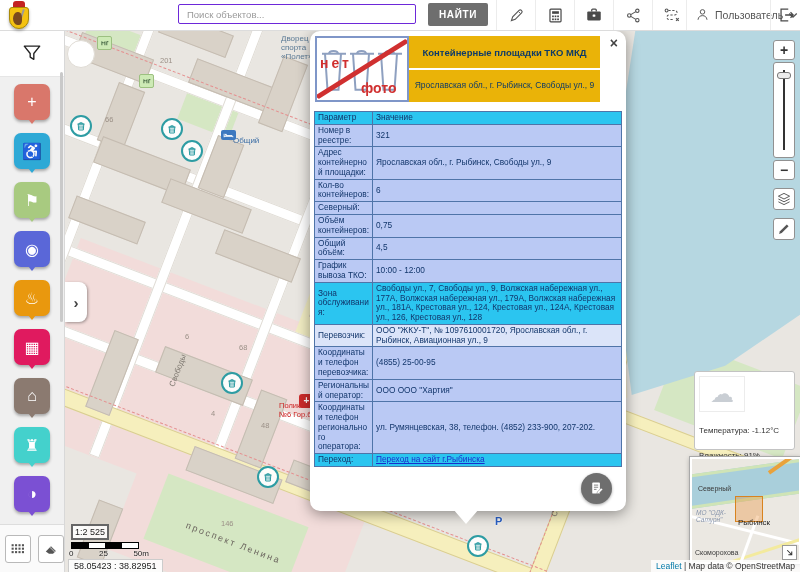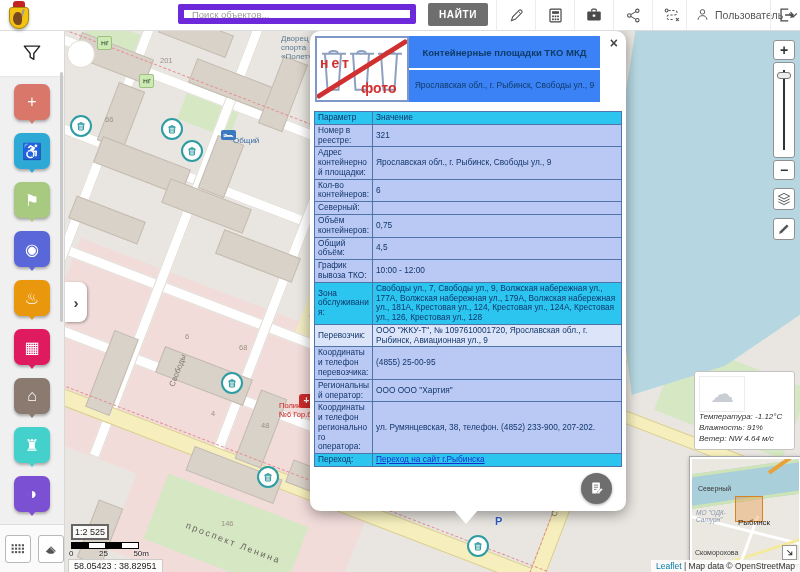--- a/index.html
+++ b/index.html
@@ -7,21 +7,21 @@
        font-family:"Liberation Sans", sans-serif; -webkit-font-smoothing:antialiased;}
   
   .topbar{position:absolute;left:0;top:0;width:800px;height:30px;background:#fff;
           border-bottom:1px solid #dcdcdc;z-index:30;}
   .logo{position:absolute;left:9px;top:1px;width:20px;height:28px;}
   .logo .crown{position:absolute;left:4px;top:0;width:12px;height:6px;background:#c32222;border-radius:3px 3px 0 0;}
   .logo .shield{position:absolute;left:0;top:6px;width:20px;height:22px;background:#f4c211;border:1px solid #a98a08;
                 border-radius:3px 3px 10px 10px;box-sizing:border-box;}
   .logo .axe{position:absolute;left:12px;top:8px;width:2px;height:12px;background:#9a9a9a;transform:rotate(18deg);}
   .logo .bear{position:absolute;left:4px;top:11px;width:9px;height:13px;background:#7a4a1e;border-radius:55% 45% 40% 55%;}
-  .search-input{position:absolute;left:178px;top:4px;width:238px;height:20px;border:6px solid #6d28d9;border-radius:2px;
+  .search-input{position:absolute;left:178px;top:4px;width:238px;height:20px;border:1px solid #6d28d9;border-radius:2px;
                 padding:0 8px;font-size:9.5px;color:#333;outline:none;box-sizing:border-box;font-family:inherit;}
   .search-input::placeholder{color:#9a9a9a;}
   .find-btn{position:absolute;left:428px;top:3px;width:60px;height:23px;background:#6e6e6e;color:#fff;border:none;
             border-radius:2px;font-size:10px;font-weight:bold;letter-spacing:.6px;font-family:inherit;cursor:pointer;}
   .tools{position:absolute;left:496px;top:0;height:30px;display:flex;}
   .tool{width:38px;height:30px;display:flex;align-items:center;justify-content:center;border-left:1px solid #ececec;cursor:pointer;}
   .user-menu{position:absolute;left:686px;top:0;height:30px;display:flex;align-items:center;gap:5px;padding:0 8px;
              border-left:1px solid #ececec;font-size:10.5px;color:#555;cursor:pointer;}
   .logout{position:absolute;left:770px;top:0;width:30px;height:30px;display:flex;align-items:center;justify-content:center;
           border-left:1px solid #ececec;cursor:pointer;}
@@ -80,21 +80,21 @@
   #zslider .knob{position:absolute;top:9px;left:3px;width:14px;height:7px;background:#ececec;border:1px solid #777;
                  border-radius:3px;box-sizing:border-box;}
   #zout{top:130px;height:20px;font-size:14px;}
   #lyr{top:158px;height:22px;}
   #drw{top:188px;height:22px;}
   
   .weather{position:absolute;left:629px;top:341px;width:101px;height:79px;background:#fff;border:1px solid #c3c3c3;
            border-radius:3px;z-index:8;padding:4px;box-sizing:border-box;font-size:8px;color:#333;}
   .wicon{width:44px;height:34px;border:1px solid #ececec;display:flex;align-items:center;justify-content:center;
          font-size:24px;color:#c9ced4;}
-  .wline{margin-top:0;line-height:1.35;font-style:italic;}
+  .wline{margin-top:14px;line-height:1.35;}
   
   .minimap{position:absolute;left:625px;top:427px;width:107px;height:103px;background:#ebe8e2;border:2px solid #fff;
            outline:1px solid #a9a9a9;z-index:8;overflow:hidden;box-shadow:0 1px 5px rgba(0,0,0,.35);}
   .mm-river{position:absolute;left:-12px;top:7px;width:145px;height:28px;background:#a9cfdb;transform:rotate(-8deg);
             border-top:3px solid #cfe4b6;border-bottom:3px solid #cfe4b6;}
   .mm-road1{position:absolute;left:72px;top:-4px;width:55px;height:4px;background:#e9a23b;transform:rotate(-35deg);}
   .mm-r2{position:absolute;left:-5px;top:70px;width:120px;height:3px;background:#fff;transform:rotate(14deg);}
   .mm-r3{position:absolute;left:15px;top:93px;width:100px;height:3px;background:#f3ea9e;transform:rotate(-18deg);}
   .mm-r4{position:absolute;left:55px;top:55px;width:3px;height:55px;background:#fff;transform:rotate(20deg);}
   .mm-rect{position:absolute;left:43px;top:37px;width:26px;height:24px;background:rgba(235,140,50,.35);
@@ -118,21 +118,21 @@
   .attr .lf{color:#0078a8;}
   
   .popup{position:absolute;left:245px;top:1px;width:316px;height:480px;background:#fff;border-radius:10px;
          box-shadow:0 3px 14px rgba(0,0,0,.4);z-index:10;}
   .popup-tail{position:absolute;left:388px;top:479px;width:0;height:0;border:13px solid transparent;
               border-top:15px solid #fff;border-bottom:0;z-index:10;}
   .pclose{position:absolute;top:4px;right:8px;font-size:14px;font-weight:bold;color:#444;cursor:pointer;z-index:3;}
   .phead{position:absolute;left:5px;top:5px;right:26px;height:66px;}
   .pimg{position:absolute;left:0;top:0;width:94px;height:66px;background:#fff;border:2px solid #7f96c8;
         box-sizing:border-box;z-index:2;}
-  .pcyan{position:absolute;left:94px;right:0;top:0;height:66px;background:#3b82f6;}
+  .pcyan{position:absolute;left:94px;right:0;top:0;height:66px;background:#eab308;}
   .ptitle{height:34px;display:flex;align-items:center;justify-content:center;color:#0f3b67;font-size:9.5px;
           font-weight:bold;border-bottom:2px solid #fff;padding:0 5px;text-align:center;box-sizing:border-box;}
   .paddr{height:30px;display:flex;align-items:center;justify-content:center;color:#0f3b67;font-size:8.5px;
          padding:0 4px;text-align:center;white-space:nowrap;overflow:hidden;}
   .ptable{position:absolute;left:4px;top:80px;width:308px;border-collapse:collapse;table-layout:fixed;
           font-size:8.3px;line-height:1.18;color:#12366b;}
   .ptable td{border:1px solid #4f74a8;padding:1px 3px;vertical-align:middle;background:#bac9f4;
              word-wrap:break-word;overflow-wrap:break-word;}
   .ptable tr.head td{background:#2bc5f0;}
   .ptable tr.cyan td{background:#2bc5f0;}

